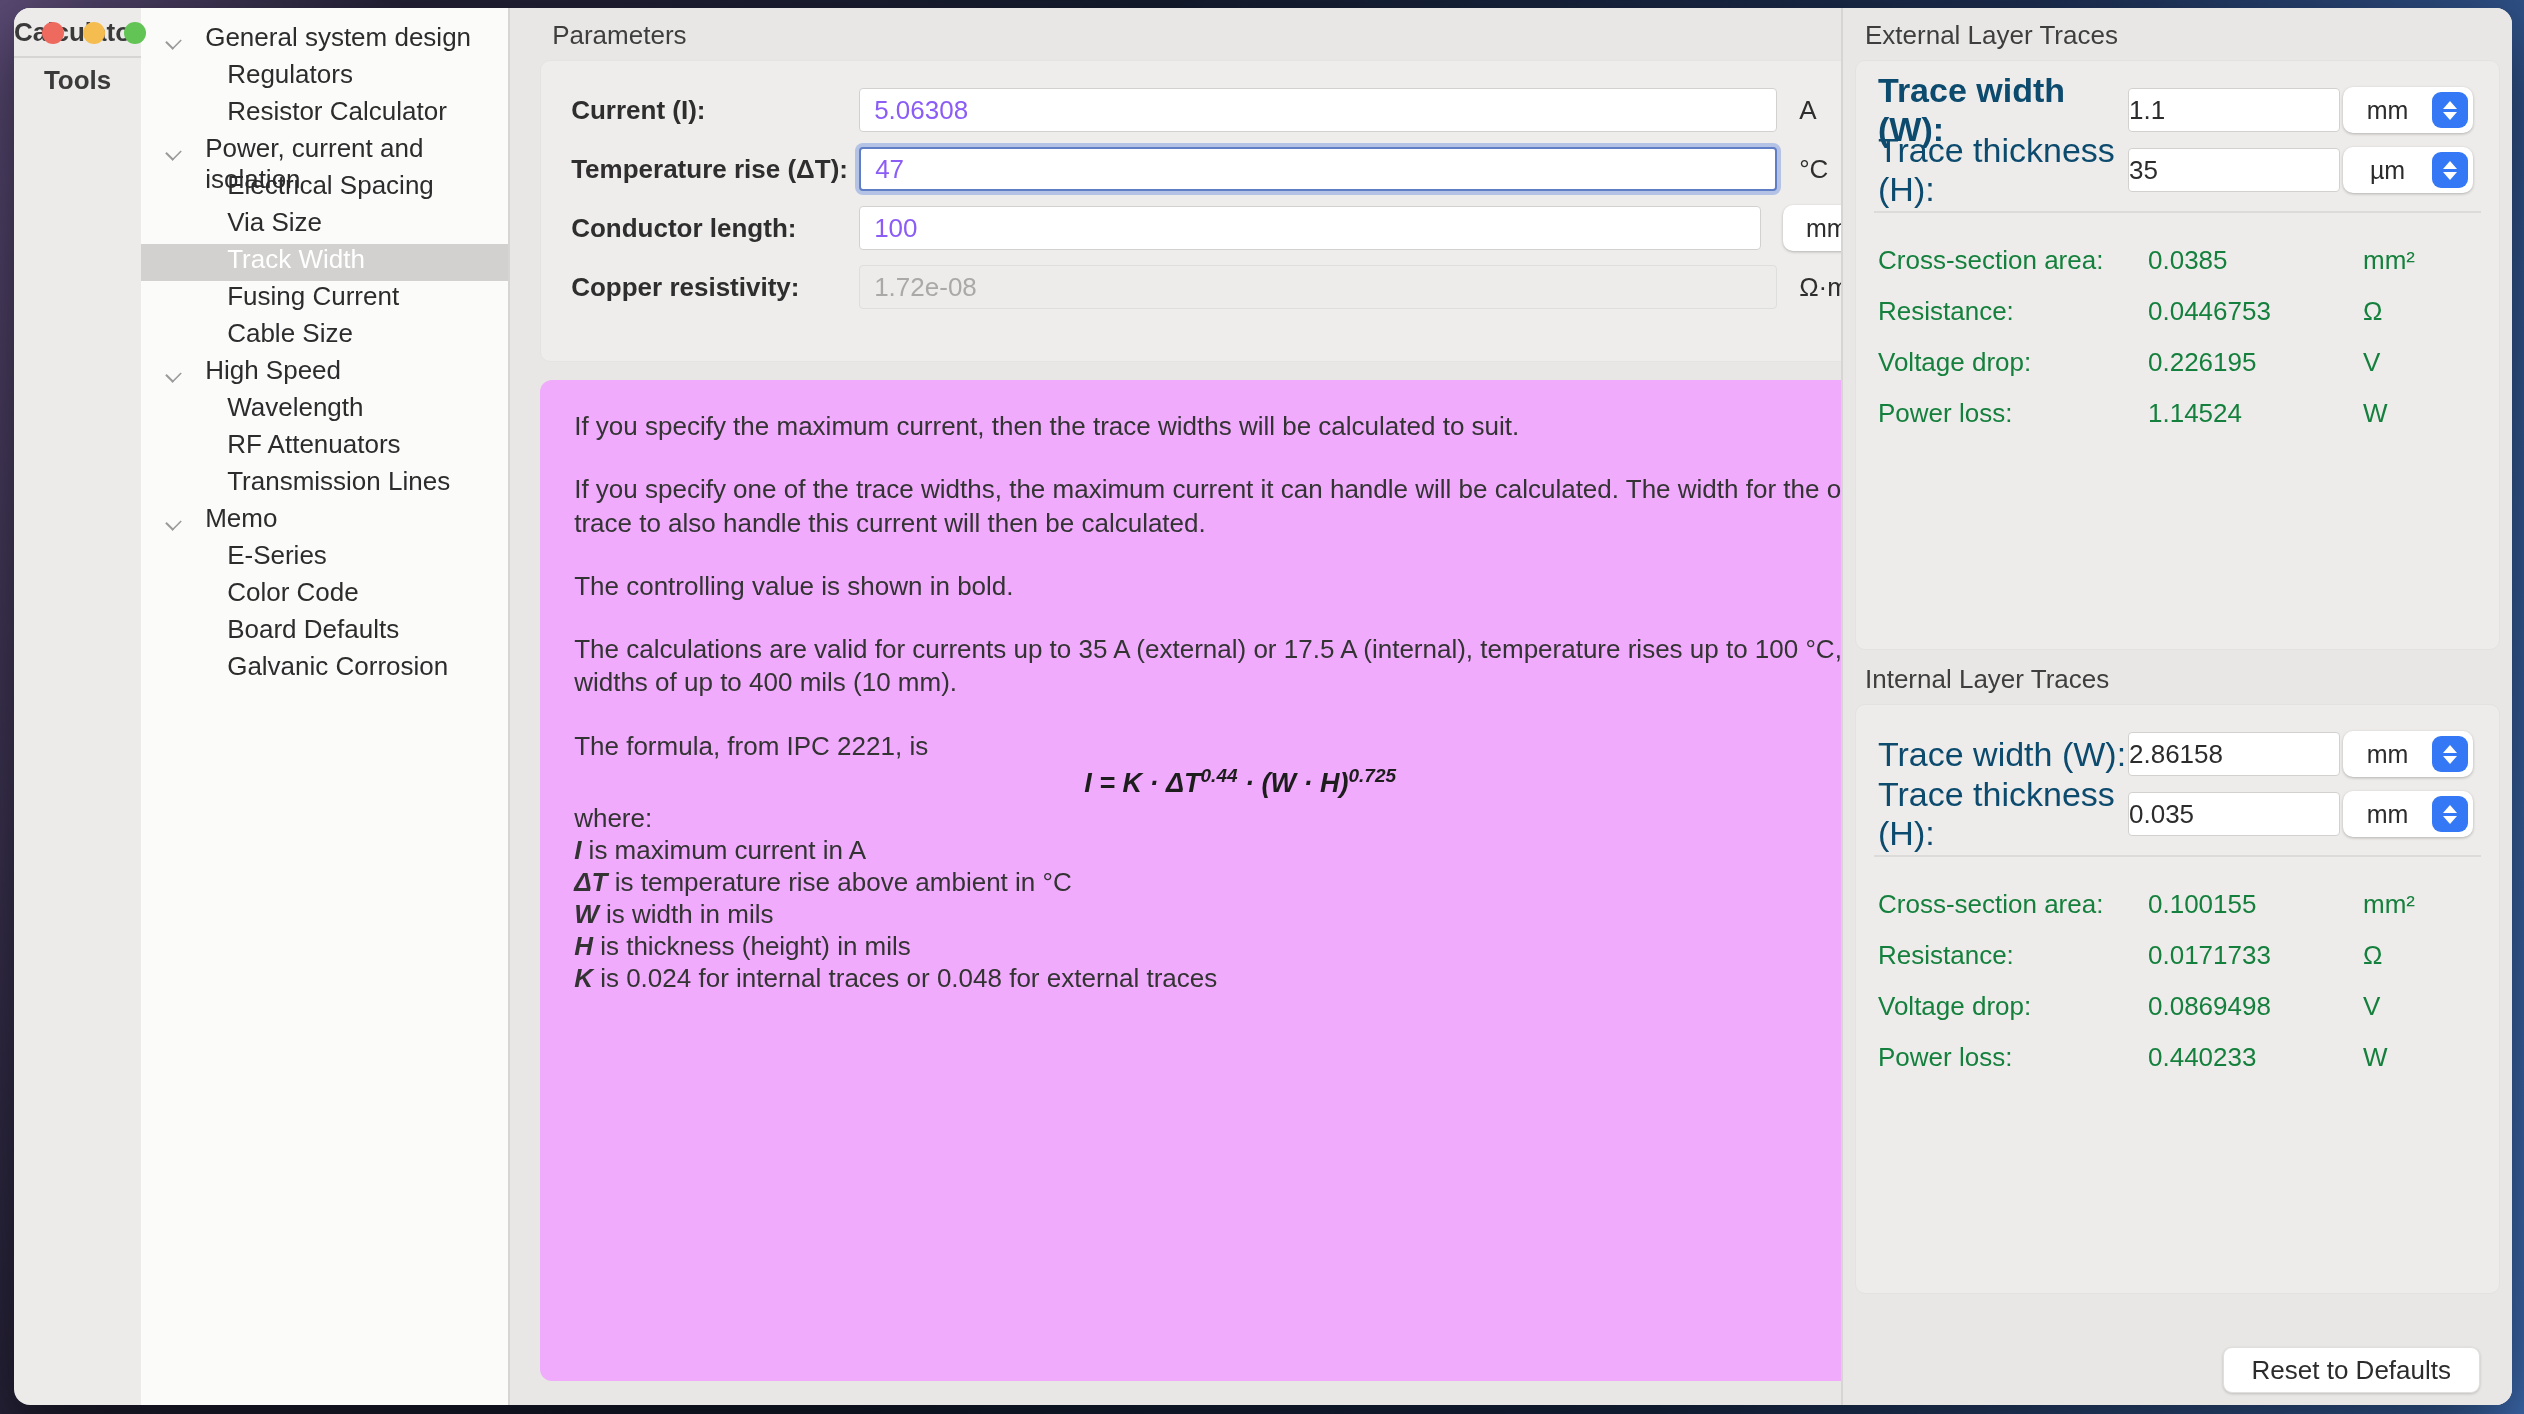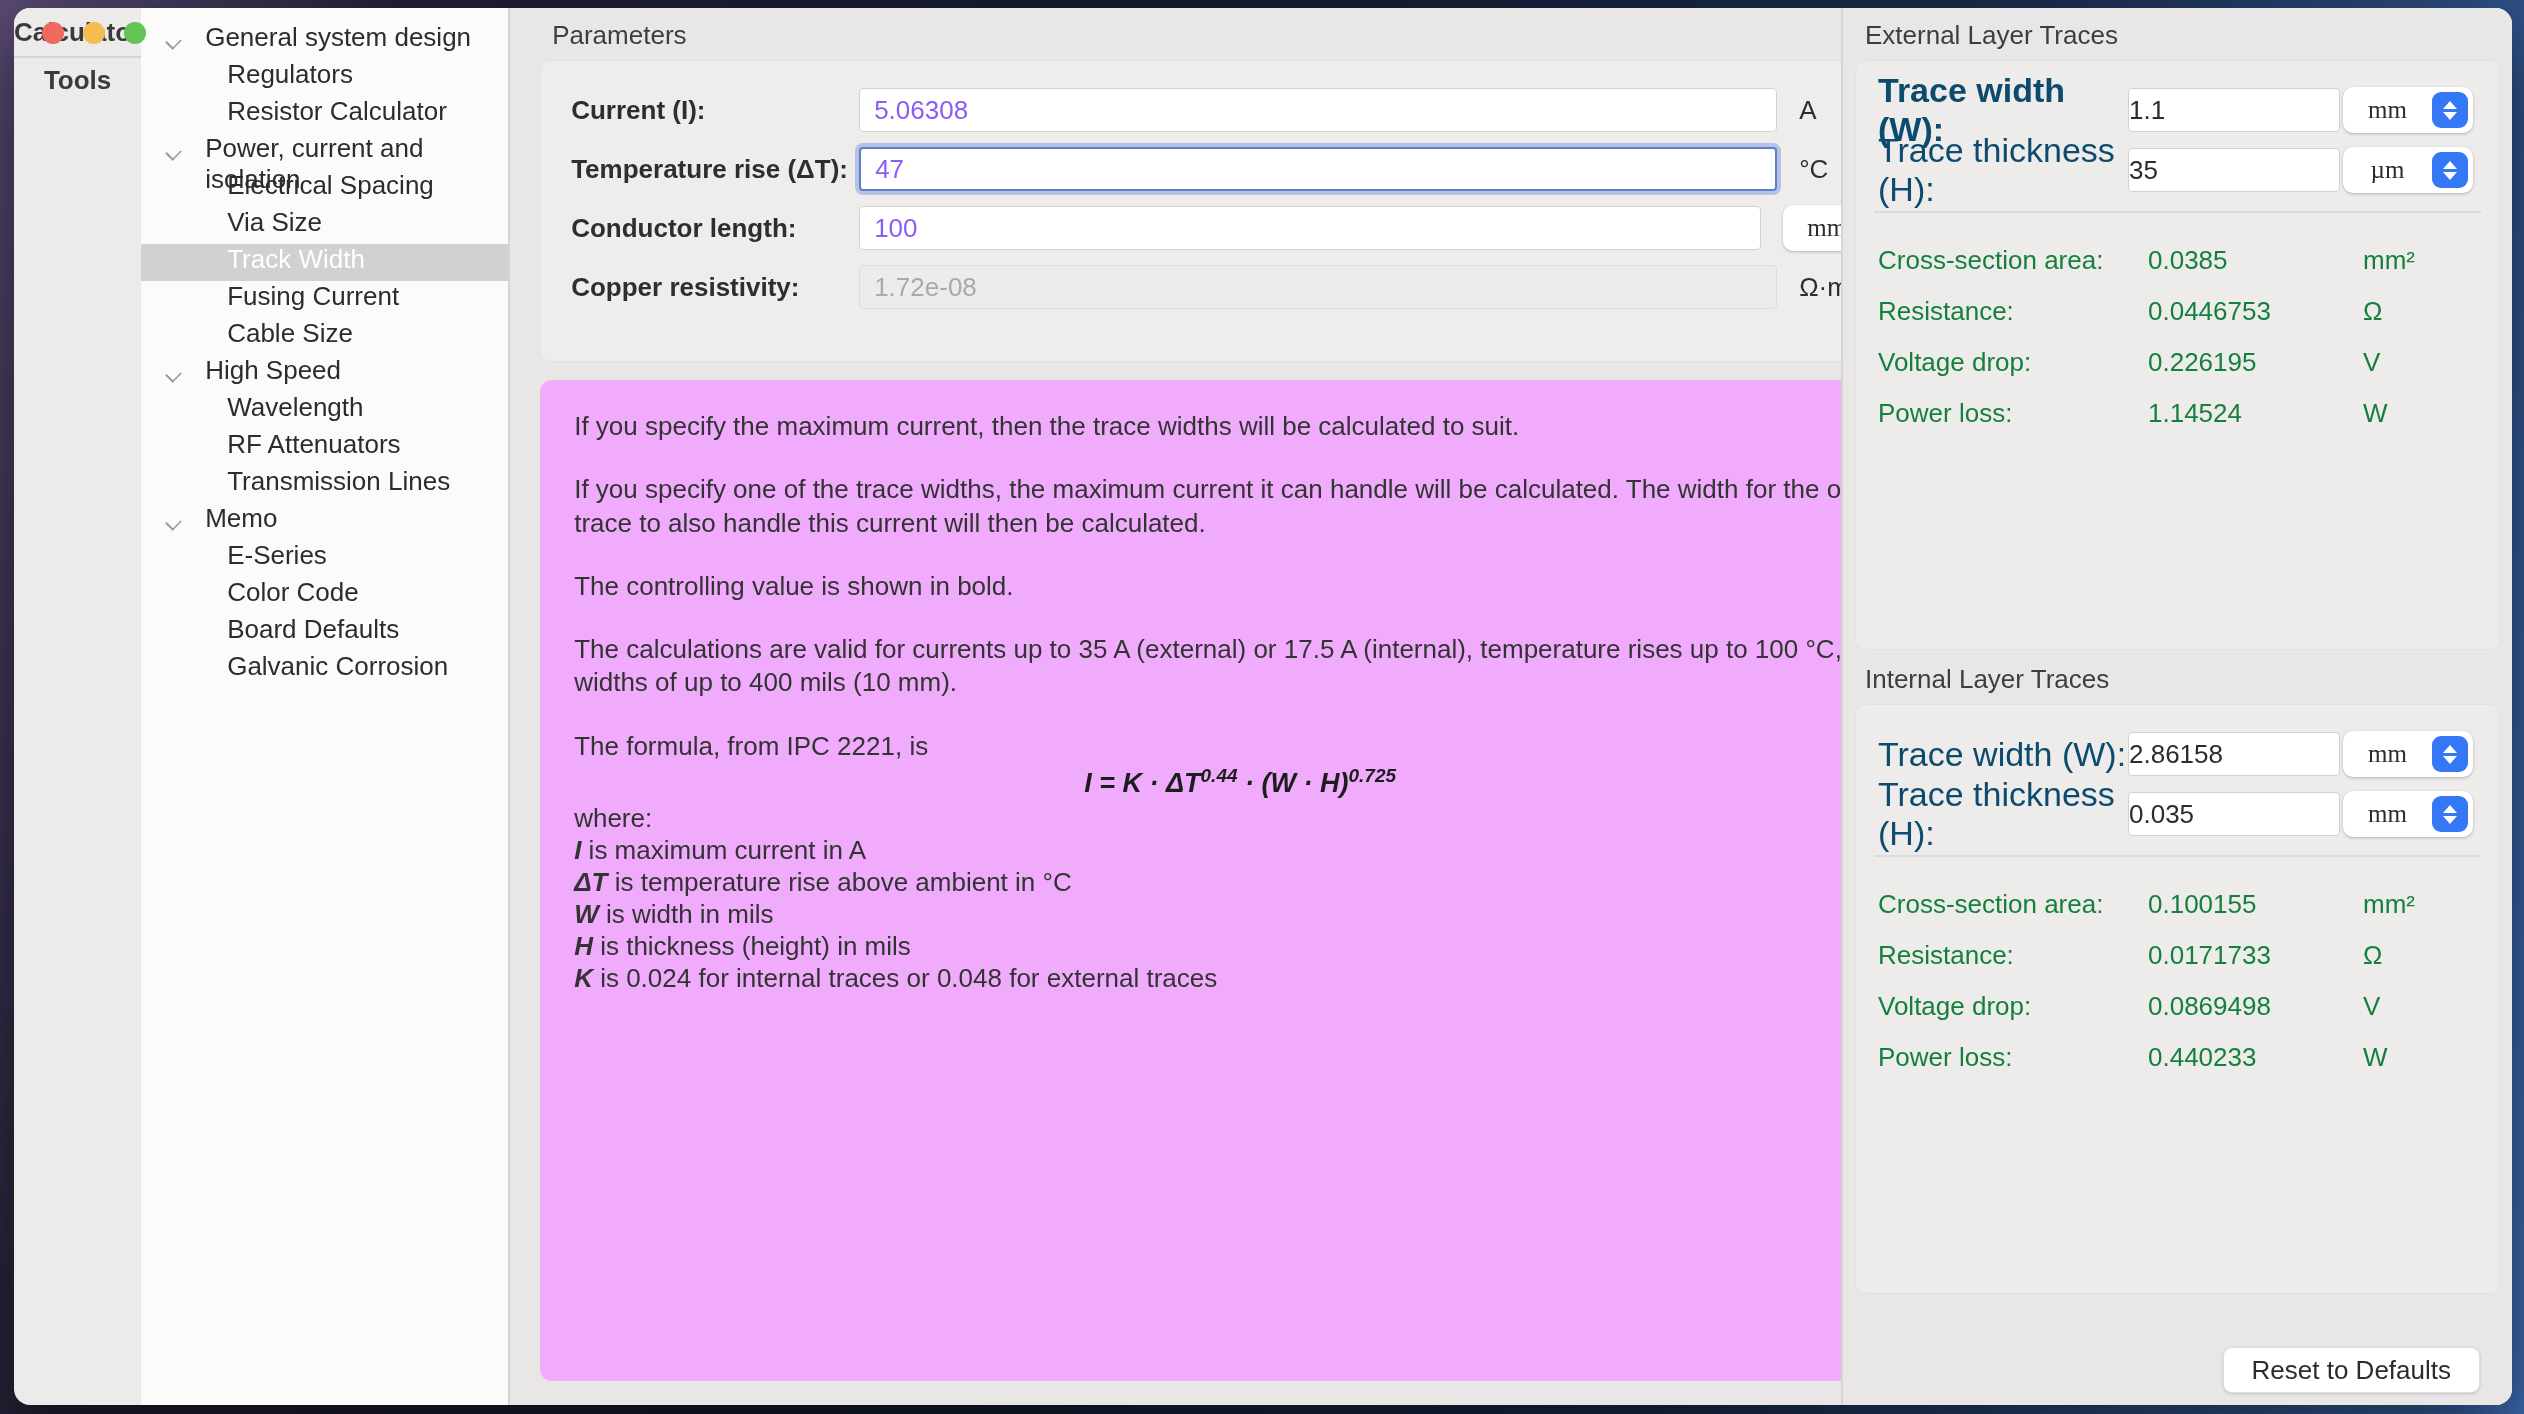--- a/index.html
+++ b/index.html
@@ -41,21 +41,21 @@
   .p-row { display:flex; align-items:center; height:46px; }
   .p-label { width:288px; flex:0 0 288px; font-size:26px; color:#2e2e2e;font-weight:bold; }
   .p-input { width:918px; height:44px; font-size:26px; padding:0 14px; color:#8b5cf6;
     background:#ffffff; border:1px solid #d2d1cf; border-radius:4px; outline:none;
     font-family:"Liberation Sans","DejaVu Sans",sans-serif; }
   .p-input.focused { border:2px solid #5f7ec6; box-shadow:0 0 0 4px #b3c2e5; }
   .p-input:disabled { background:#edecea; color:#aaa9a7; border-color:#dededc; }
   .p-unit { margin-left:22px; font-size:26px; color:#2e2e2e; }
 
   .unit-dd { margin-left:22px; width:130px; height:46px; background:#ffffff; border-radius:10px;
-    box-shadow:0 1px 3px rgba(0,0,0,.25); display:flex; align-items:center; cursor:default;font-family:Liberation Serif, serif; }
+    box-shadow:0 1px 3px rgba(0,0,0,.25); display:flex; align-items:center; cursor:default; }
   .dd-label { flex:1; text-align:center; font-size:25px; color:#2c2c2c; }
   .dd-btn { width:36px; height:36px; flex:0 0 36px; margin-right:5px; background:#3478f6; border-radius:9px;
     display:flex; flex-direction:column; align-items:center; justify-content:center; gap:3px; }
   .tri { width:0; height:0; border-left:7px solid transparent; border-right:7px solid transparent; }
   .tri.up { border-bottom:8px solid #ffffff; }
   .tri.down { border-top:8px solid #ffffff; }
 
   .desc-box { position:absolute; left:30px; width:1402px; top:372px; bottom:24px;
     background:#f0abfc; border-radius:12px; padding:30px 34px; font-size:26px; color:#333333; }
   .desc-box p { margin:0 0 30px 0; line-height:1.28; }

